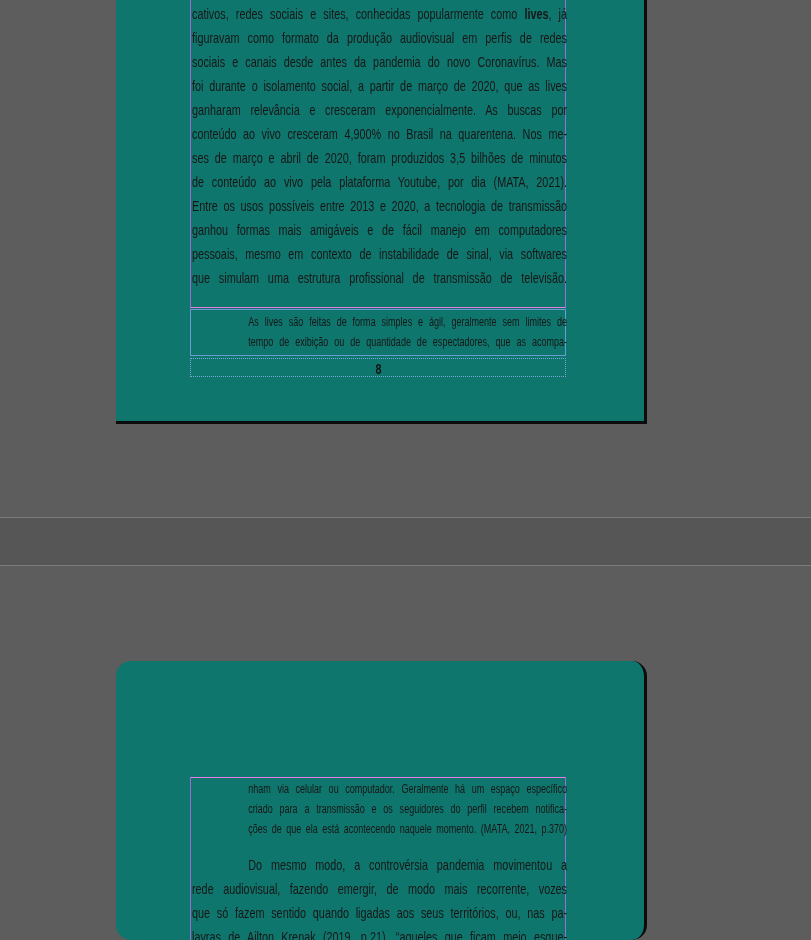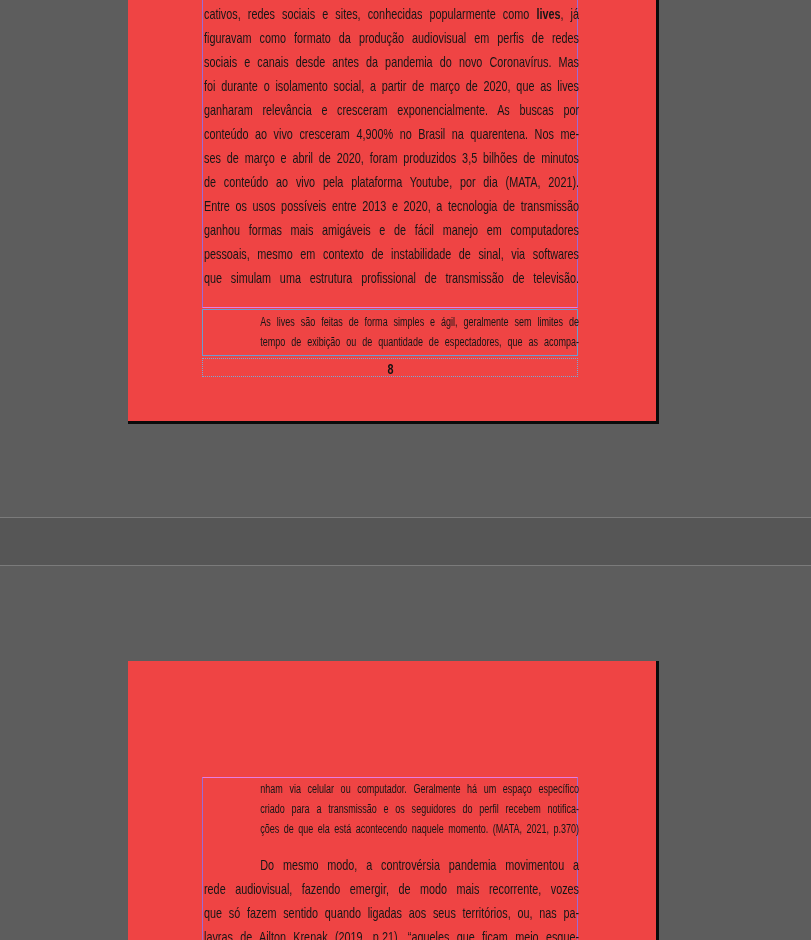--- a/index.html
+++ b/index.html
@@ -21,36 +21,37 @@
     height: 49px;
     background: #565656;
     border-top: 1px solid #7b7b7b;
     border-bottom: 1px solid #7b7b7b;
     box-sizing: border-box;
   }
 
   
   .page {
     position: absolute;
-    left: 128px;
+    left: 116px;
     width: 528px;
-    background: #ef4444;
+    background: #0f766e;
     box-sizing: content-box;
     text-decoration: underline;
   }
   .page-1 {
     top: 0;
     height: 421px;
     border-right: 3px solid #0b0b0b;
     border-bottom: 3px solid #0b0b0b;
   }
   .page-2 {
     top: 661px;
     height: 279px;
     border-right: 3px solid #0b0b0b;
+    border-radius: 15px;
   }
 
   
   .frame {
     position: absolute;
     box-sizing: border-box;
     left: 74px;
     width: 376px;
   }
   .frame-body-1 {

